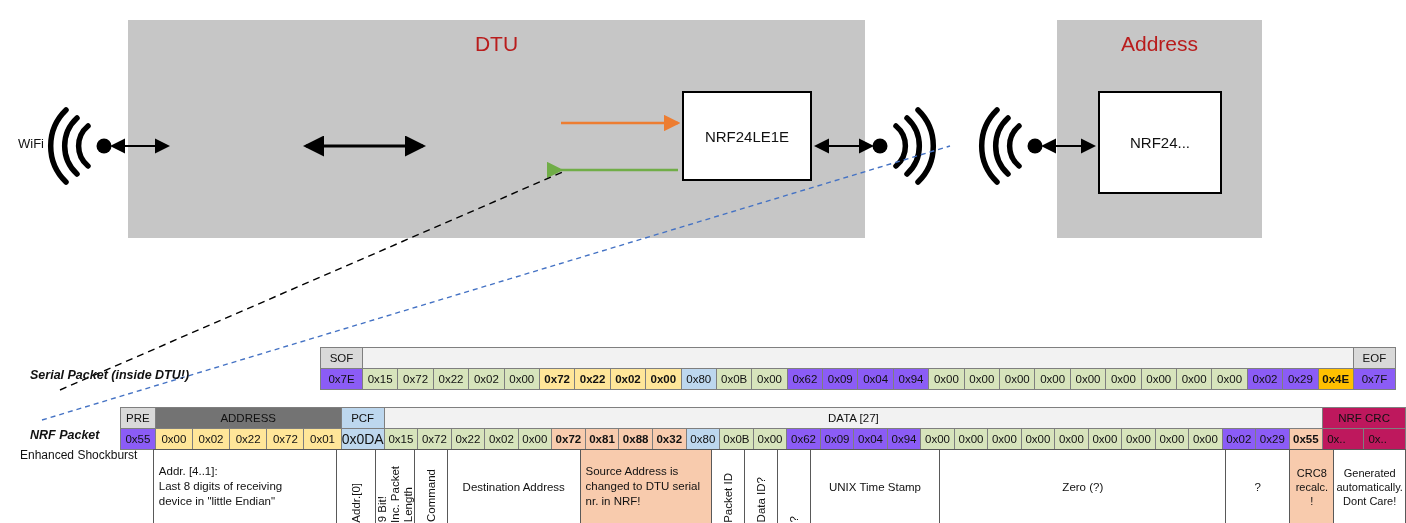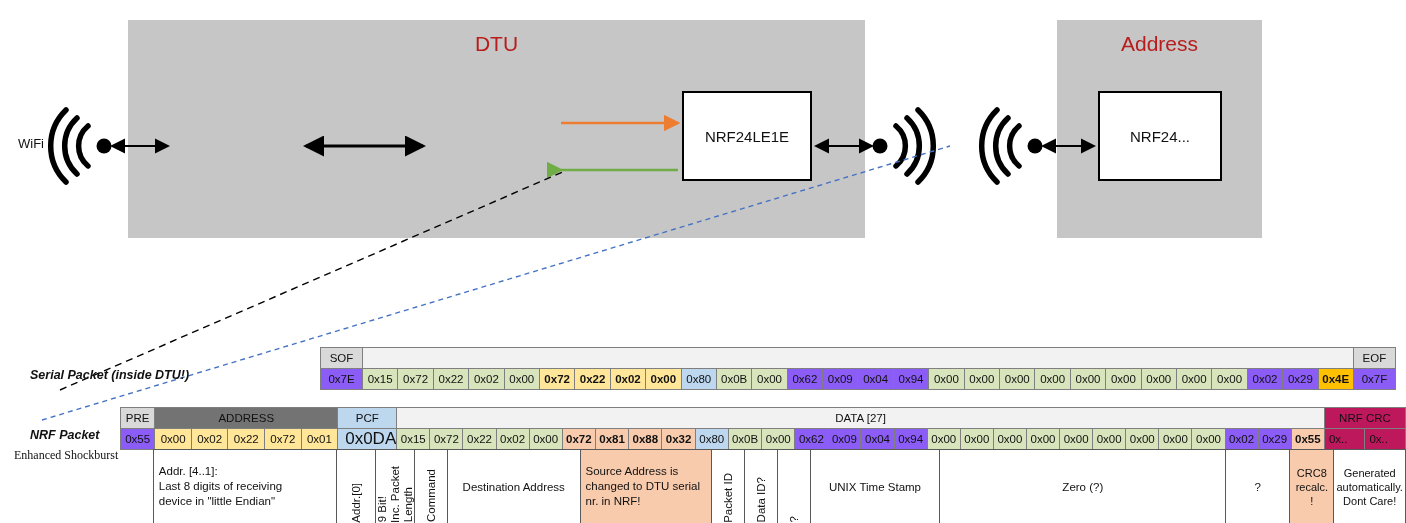--- a/index.html
+++ b/index.html
@@ -60,21 +60,21 @@
 
   <div class="dev-box" style="left:128px;top:20px;width:737px;height:218px;">
     <div class="dev-title" style="top:12px;">DTU</div>
   </div>
 
   <div class="dev-box" style="left:1057px;top:20px;width:205px;height:218px;">
     <div class="dev-title" style="top:12px;">Address</div>
   </div>
 
   <div class="chip" style="left:682px;top:91px;width:130px;height:90px;">NRF24LE1E</div>
-  <div class="chip" style="left:1098px;top:91px;width:124px;height:90px;">NRF24...</div>
+  <div class="chip" style="left:1098px;top:91px;width:124px;height:103px;">NRF24...</div>
 
   <div class="wifi-label" style="left:18px;top:136px;">WiFi</div>
 </div>
 
 <svg class="overlay" viewBox="0 0 1406 523">
   <defs>
     <marker id="ablk" markerWidth="7" markerHeight="7" refX="6" refY="3.5" orient="auto">
       <path d="M0,0 L7,3.5 L0,7 z" fill="#000"></path>
     </marker>
     <marker id="ablkS" markerWidth="7" markerHeight="7" refX="1" refY="3.5" orient="auto">
@@ -119,21 +119,21 @@
   <line x1="1043" y1="146" x2="1094" y2="146" stroke="#000" stroke-width="2.2" marker-end="url(#ablk)" marker-start="url(#ablkS)"></line>
 
   <line x1="60" y1="390" x2="565" y2="171" stroke="#000" stroke-width="1.4" stroke-dasharray="7,5"></line>
   <line x1="42" y1="420" x2="950" y2="146" stroke="#4472c4" stroke-width="1.4" stroke-dasharray="5,4"></line>
 </svg>
 
 <div id="packets">
 
   <div class="rowlabel" style="left:30px;top:30px;">Serial Packet (inside DTU!)</div>
   <div class="rowlabel" style="left:30px;top:90px;">NRF Packet</div>
-  <div class="rowlabel plain" style="left:14px;top:110px;font-family:Liberation Serif, serif;">Enhanced Shockburst</div>
+  <div class="rowlabel plain" style="left:20px;top:110px;">Enhanced Shockburst</div>
 
   <table class="pk" style="left:320px;top:9px;">
     <colgroup id="cg-serial">
         <col style="width: 42px;">
         <col style="width: 35.4px;">
         <col style="width: 35.4px;">
         <col style="width: 35.4px;">
         <col style="width: 35.4px;">
         <col style="width: 35.4px;">
         <col style="width: 35.4px;">
@@ -250,21 +250,21 @@
       <td class="blank" colspan="28">DATA [27]</td>
       <td class="bluehdr" colspan="2">NRF CRC</td>
     </tr>
     <tr id="nrf-values">
       <td class="gray">0x55</td>
     <td class="yellow">0x00</td>
           <td class="yellow">0x02</td>
           <td class="yellow">0x22</td>
           <td class="yellow">0x72</td>
           <td class="yellow">0x01</td>
-          <td class="blue" style="font-size: 17px; padding-left: 7px;">0x0DA</td>
+          <td class="blue" style="font-size: 14px;">0x0DA</td>
           <td class="green">0x15</td>
           <td class="green">0x72</td>
           <td class="green">0x22</td>
           <td class="green">0x02</td>
           <td class="green">0x00</td>
           <td class="orange">0x72</td>
           <td class="orange">0x81</td>
           <td class="orange">0x88</td>
           <td class="orange">0x32</td>
           <td class="blue">0x80</td>

